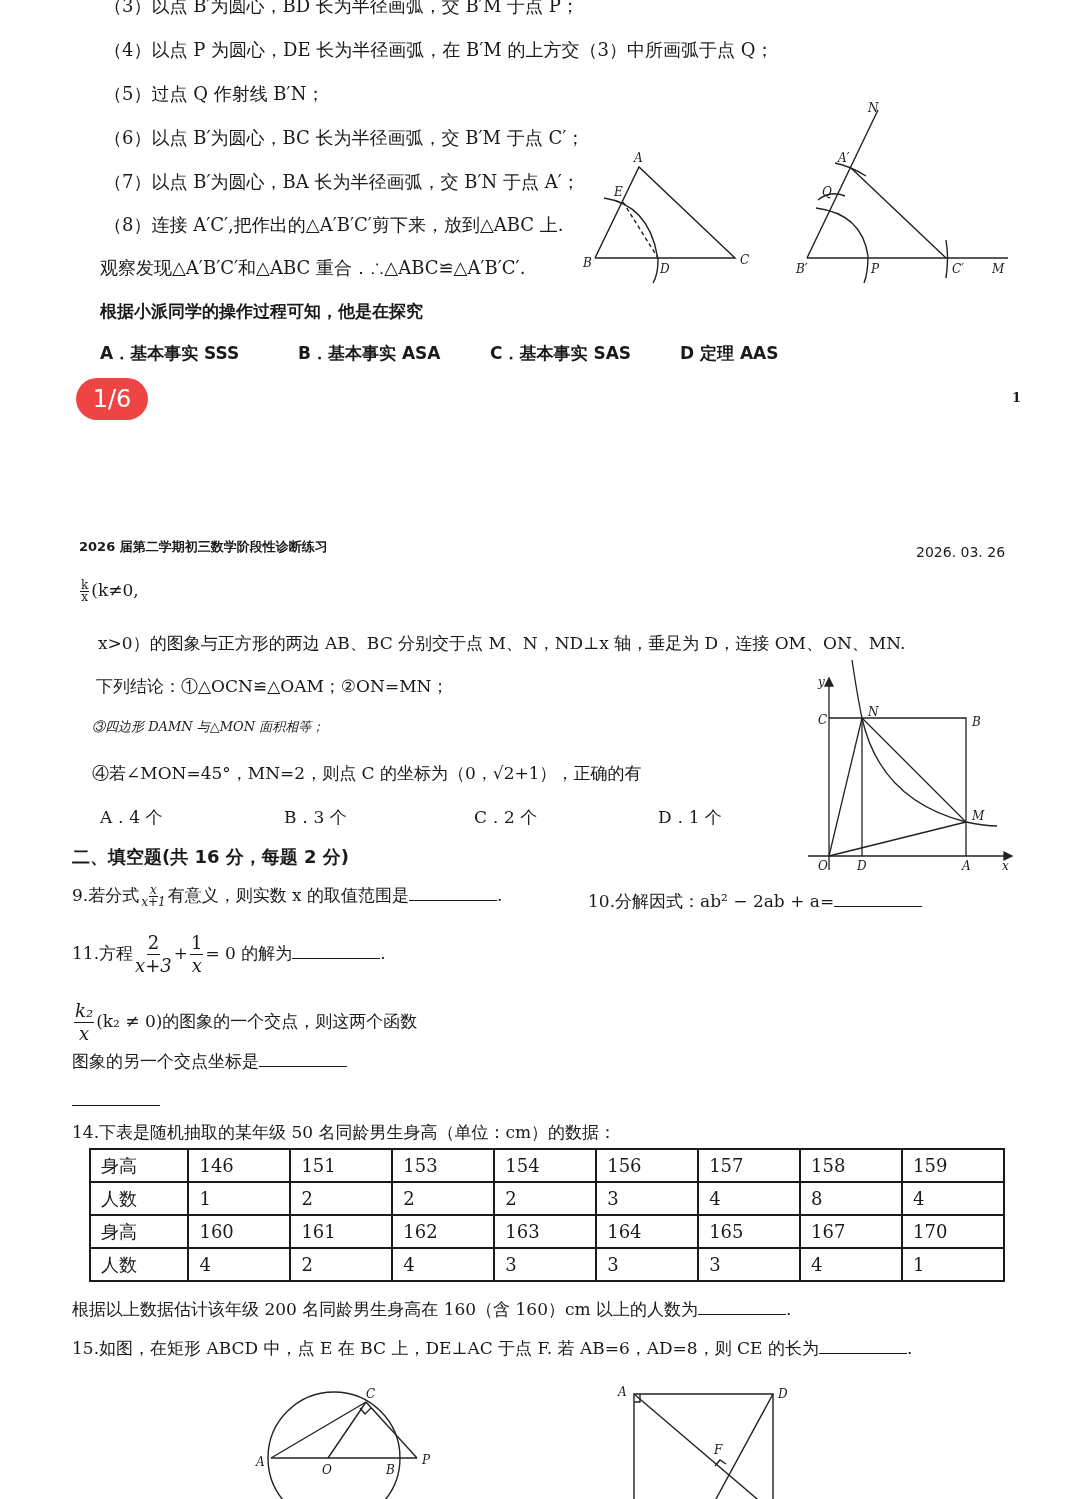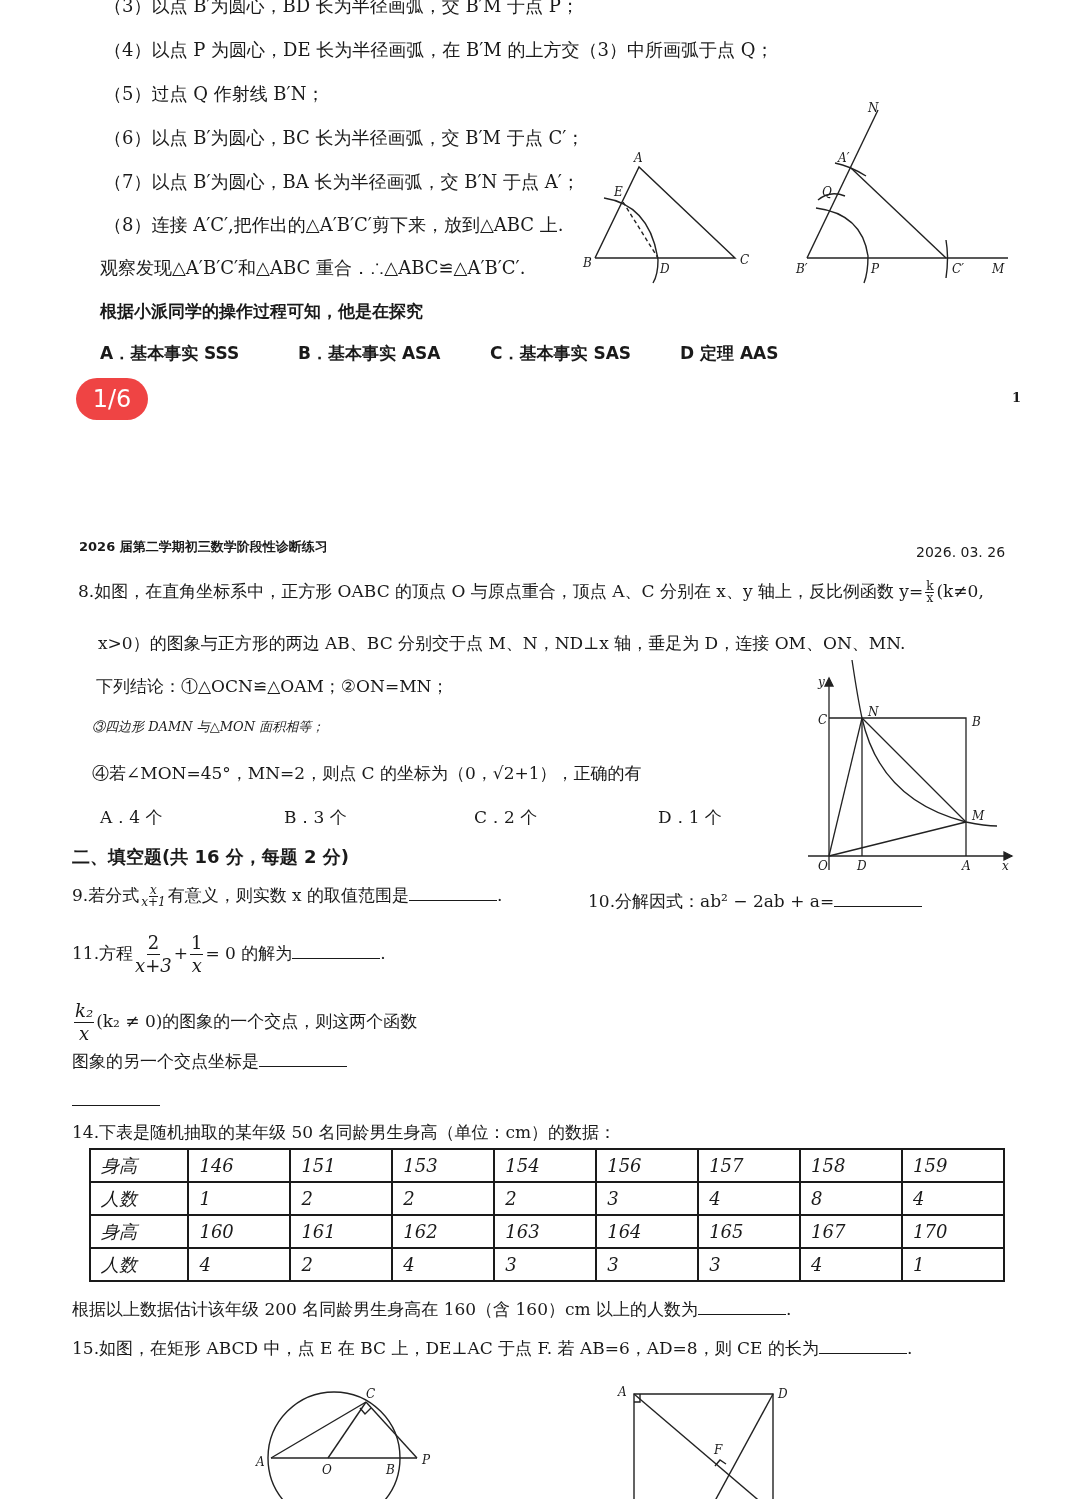--- a/index.html
+++ b/index.html
@@ -10,21 +10,21 @@
   .b { font-weight:bold; }
   .it { font-style:italic; }
   .badge { position:absolute; left:76px; top:378px; width:72px; height:42px; border-radius:21px;
            background:#ef4444; color:#ffffff; font-family:"DejaVu Sans", sans-serif; font-size:24px;
            display:flex; align-items:center; justify-content:center; }
   .blank { display:inline-block; border-bottom:1.5px solid #1a1a1a; width:88px; height:14px; vertical-align:baseline; }
   .frac { display:inline-flex; flex-direction:column; align-items:center; vertical-align:middle; font-size:12px; line-height:11px; margin:0 2px; }
   .frac .num { border-bottom:1px solid #1a1a1a; padding:0 1px; }
   .frac.big { font-size:18px; line-height:22px; }
   table.heights { position:absolute; left:89px; top:1148px; width:916px; border-collapse:collapse;
-                  font-size:18px;font-style:italic; }
+                  font-size:18px; }
   table.heights td { border:2px solid #1a1a1a; height:31px; padding:0 0 0 10px; text-align:left; width:105px; }
   svg text { font-family:"DejaVu Serif", serif; font-style:italic; font-size:12px; fill:#1a1a1a; }
 </style>
 </head>
 <body>
 
 <div class="abs t" style="left:104px; top:-6px;">（3）以点 B′为圆心，BD 长为半径画弧，交 B′M 于点 P；</div>
 <div class="abs t" style="left:104px; top:38px;">（4）以点 P 为圆心，DE 长为半径画弧，在 B′M 的上方交（3）中所画弧于点 Q；</div>
 <div class="abs t" style="left:104px; top:82px;">（5）过点 Q 作射线 B′N；</div>
 <div class="abs t" style="left:104px; top:126px;">（6）以点 B′为圆心，BC 长为半径画弧，交 B′M 于点 C′；</div>
@@ -65,21 +65,21 @@
   <text x="422" y="183">M</text>
 </svg>
 
 <div class="badge">1/6</div>
 <div class="abs b" style="left:1012px; top:390px; font-size:13px;">1</div>
 
 <div class="abs b" style="left:79px; top:538px; font-size:13px; font-family:'DejaVu Sans',sans-serif;">2026 届第二学期初三数学阶段性诊断练习</div>
 <div class="abs" style="left:916px; top:544px; font-size:14px; font-family:'DejaVu Sans',sans-serif;">2026. 03. 26</div>
 
 <div class="abs t" style="left:78px; top:580px; font-size:17px;">
-  <span>8.如图，在直角坐标系中，正方形 OABC 的顶点 O 与原点重合，顶点 A、C 分别在 x、y 轴上，反比例函数 y=</span><span class="frac">
+  <span class="frac">
       <span class="num">k</span>
       <span>x</span>
     </span><span>(k≠0,</span>
 </div>
 <div class="abs t" style="left:98px; top:632px; font-size:17px;">x&gt;0）的图象与正方形的两边 AB、BC 分别交于点 M、N，ND⊥x 轴，垂足为 D，连接 OM、ON、MN.</div>
 <div class="abs t" style="left:96px; top:675px; font-size:17px;">下列结论：①△OCN≌△OAM；②ON=MN；</div>
 <div class="abs t" style="left:92px; top:718px; font-size:13px;font-style:italic;">③四边形 DAMN 与△MON 面积相等；</div>
 <div class="abs t" style="left:92px; top:762px; font-size:17px;">④若∠MON=45°，MN=2，则点 C 的坐标为（0，√2+1），正确的有</div>
 <div class="abs t" style="left:100px; top:806px; font-size:17px;">A．4 个</div>
 <div class="abs t" style="left:284px; top:806px; font-size:17px;">B．3 个</div>

